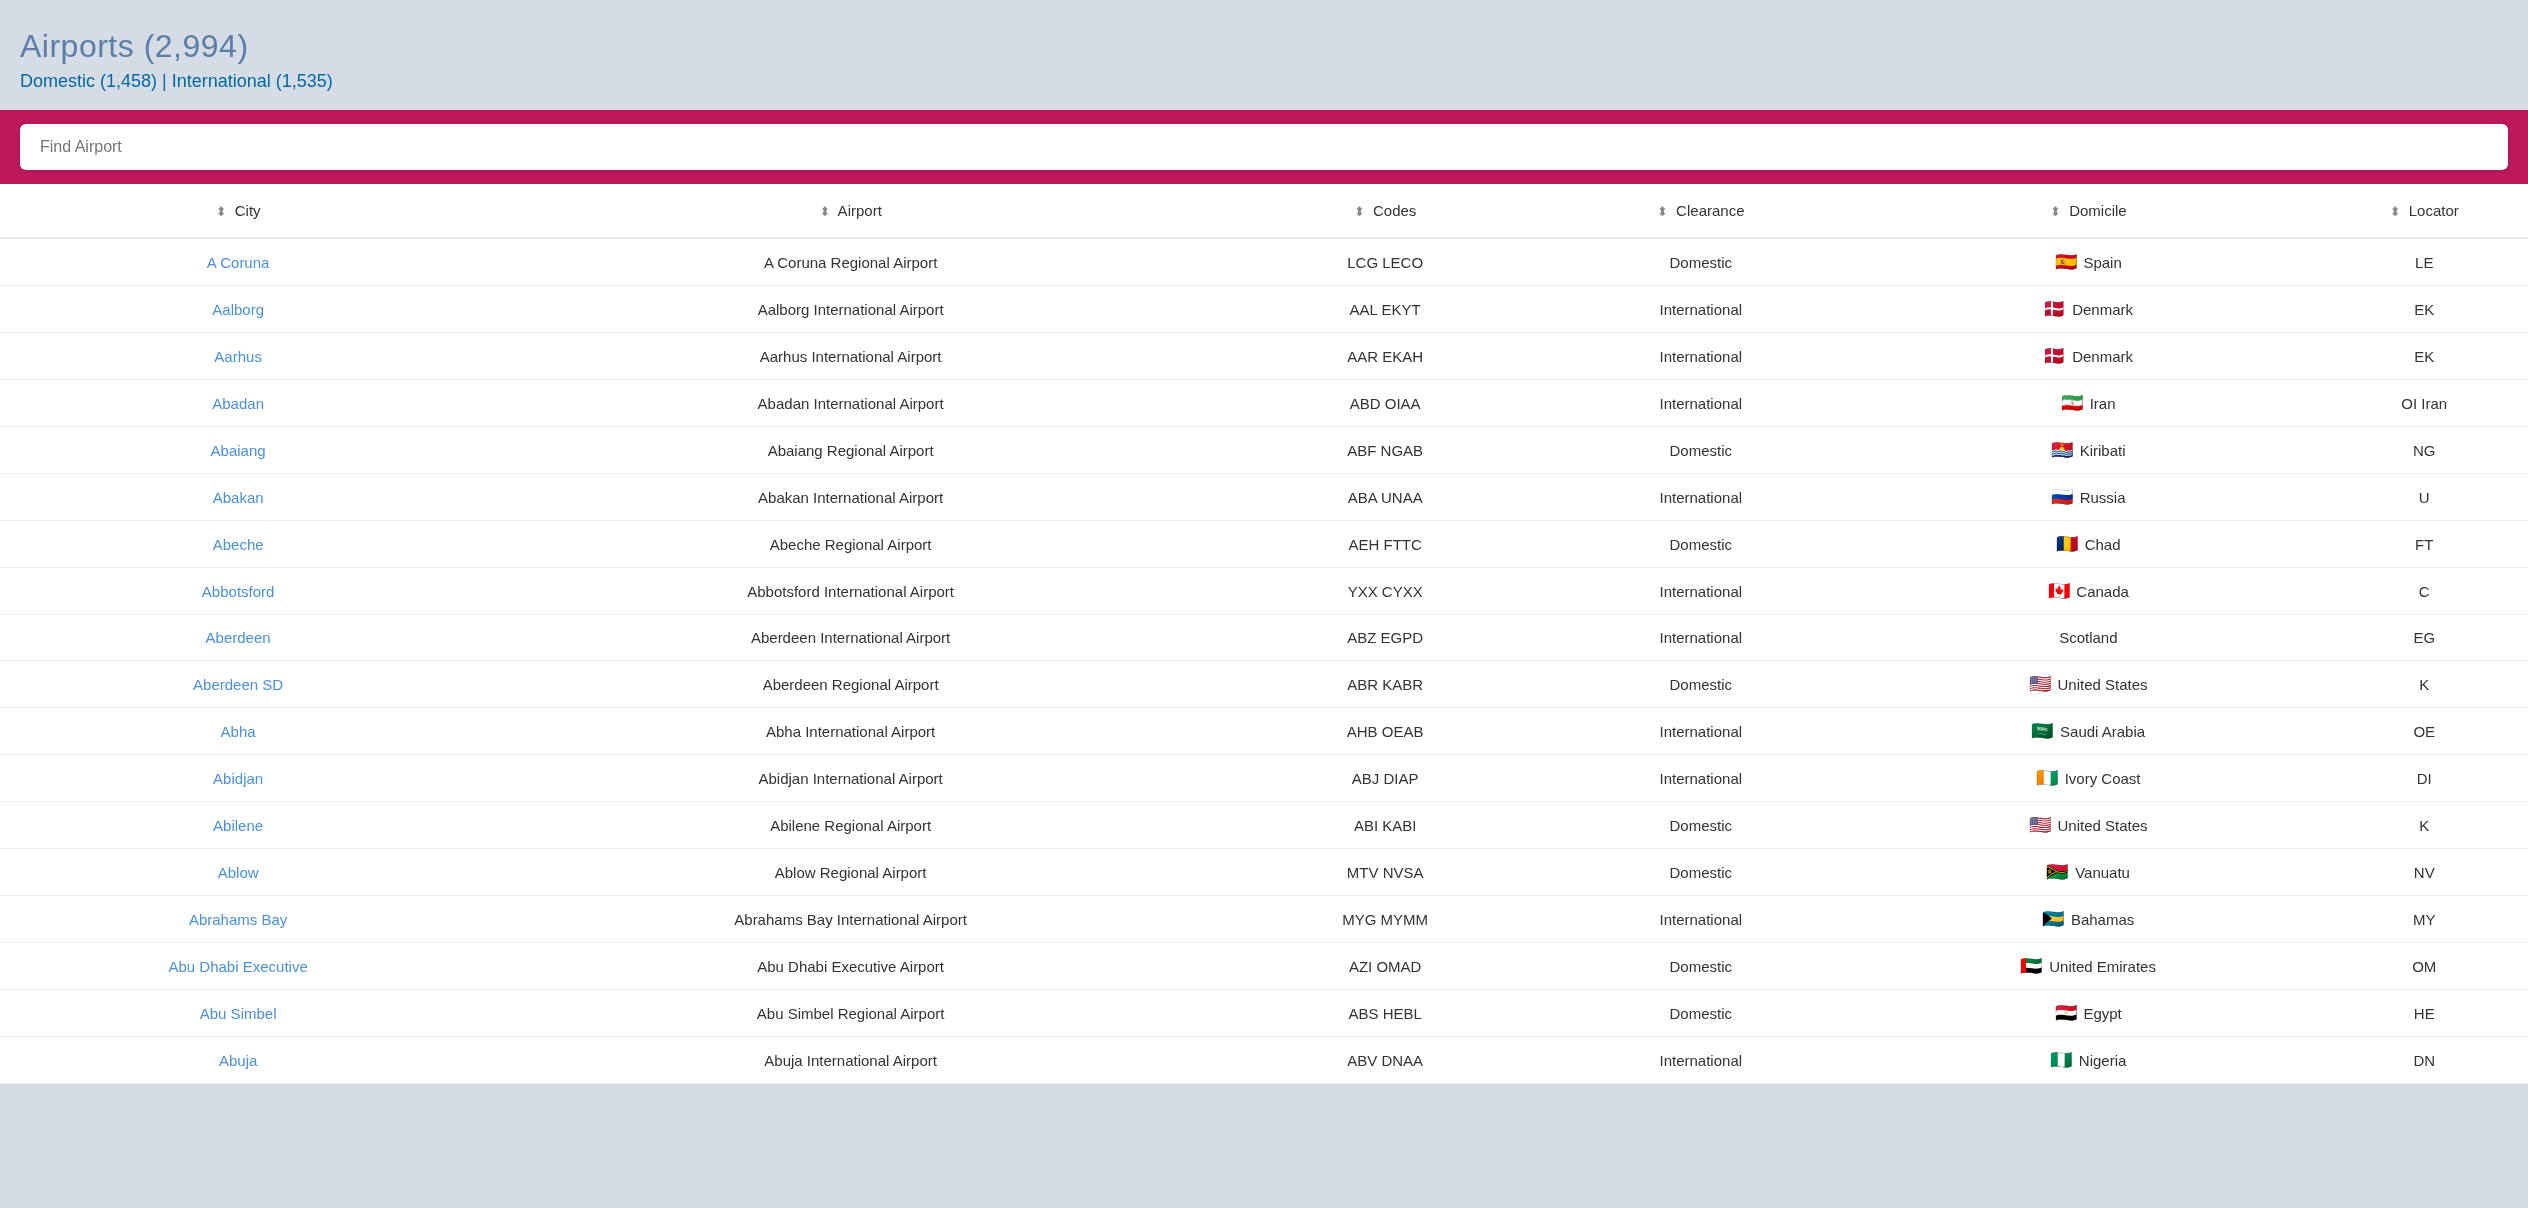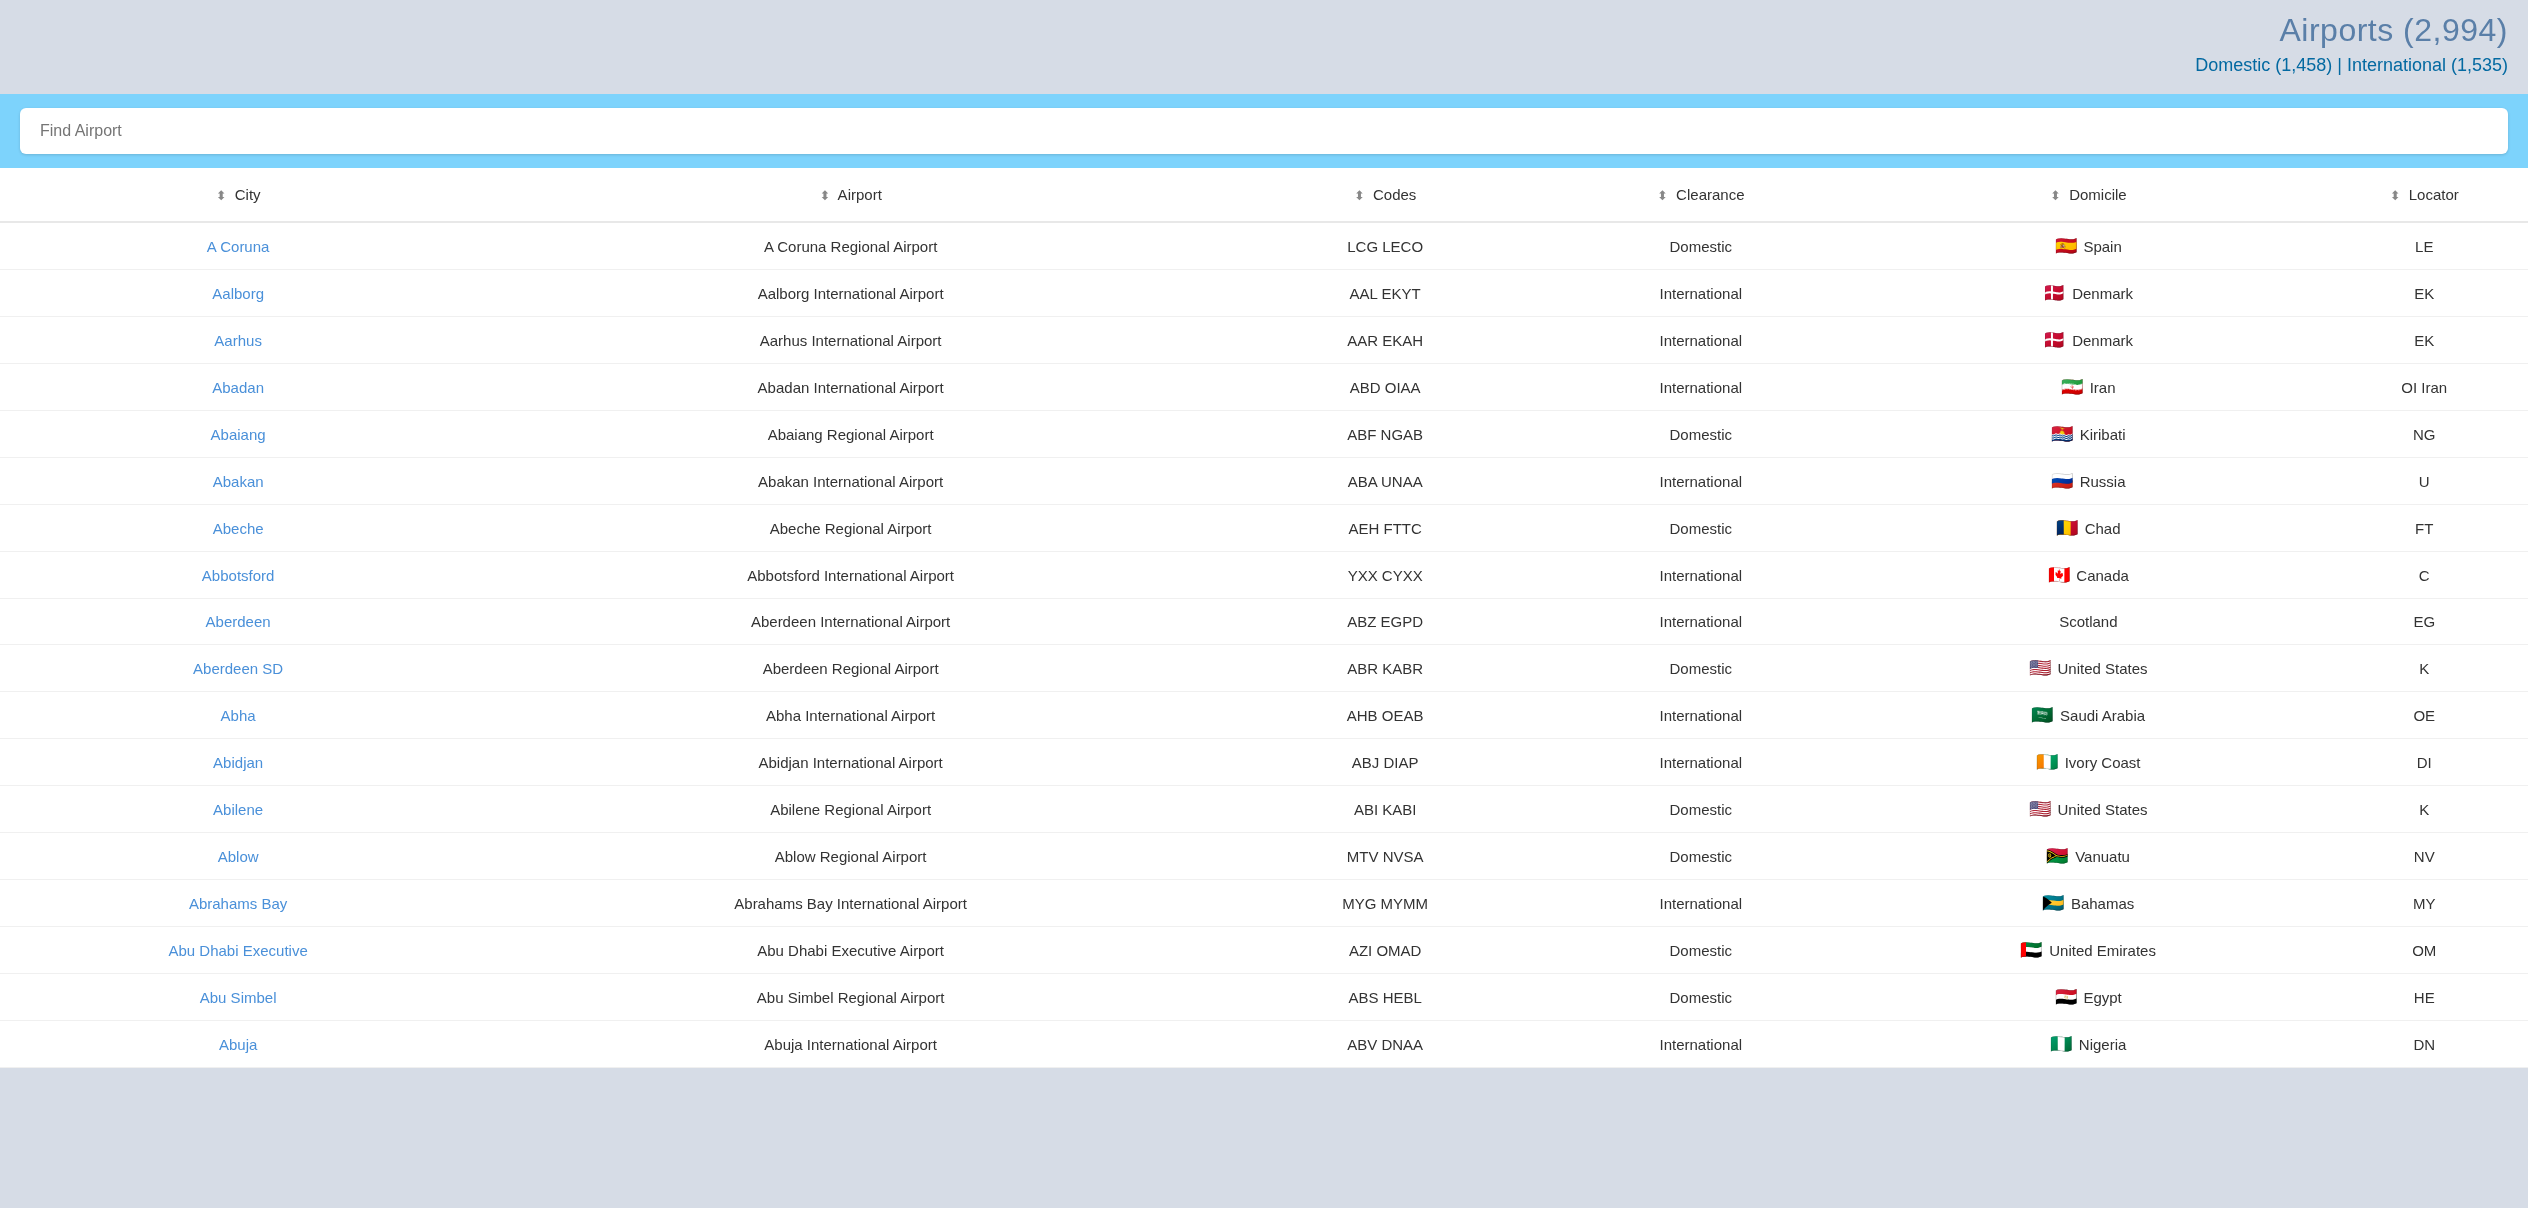--- a/index.html
+++ b/index.html
@@ -2,36 +2,36 @@
 <html><head>
   <meta charset="utf-8">
   <style>
     * { box-sizing: border-box; margin: 0; padding: 0; }
     body {
       font-family: -apple-system, BlinkMacSystemFont, 'Segoe UI', Helvetica, Arial, sans-serif;
       background: #d6dce6;
       min-height: 100vh;
     }
     .header-section {
-      text-align: right;
-      padding: 12px 20px 18px;
+      text-align: left;
+      padding: 28px 20px 18px;
     }
     .page-title {
       font-size: 32px;
       font-weight: 400;
       color: #5a7fa8;
       letter-spacing: 0.5px;
     }
     .page-subtitle {
       font-size: 18px;
       color: #0369a1;
       margin-top: 6px;
     }
     .search-section {
-      background: #7dd3fc;
+      background: #be185d;
       padding: 14px 20px;
       margin-bottom: 0;
     }
     .search-input {
       width: 100%;
       padding: 14px 20px;
       border: none;
       border-radius: 6px;
       font-size: 16px;
       color: #888;

